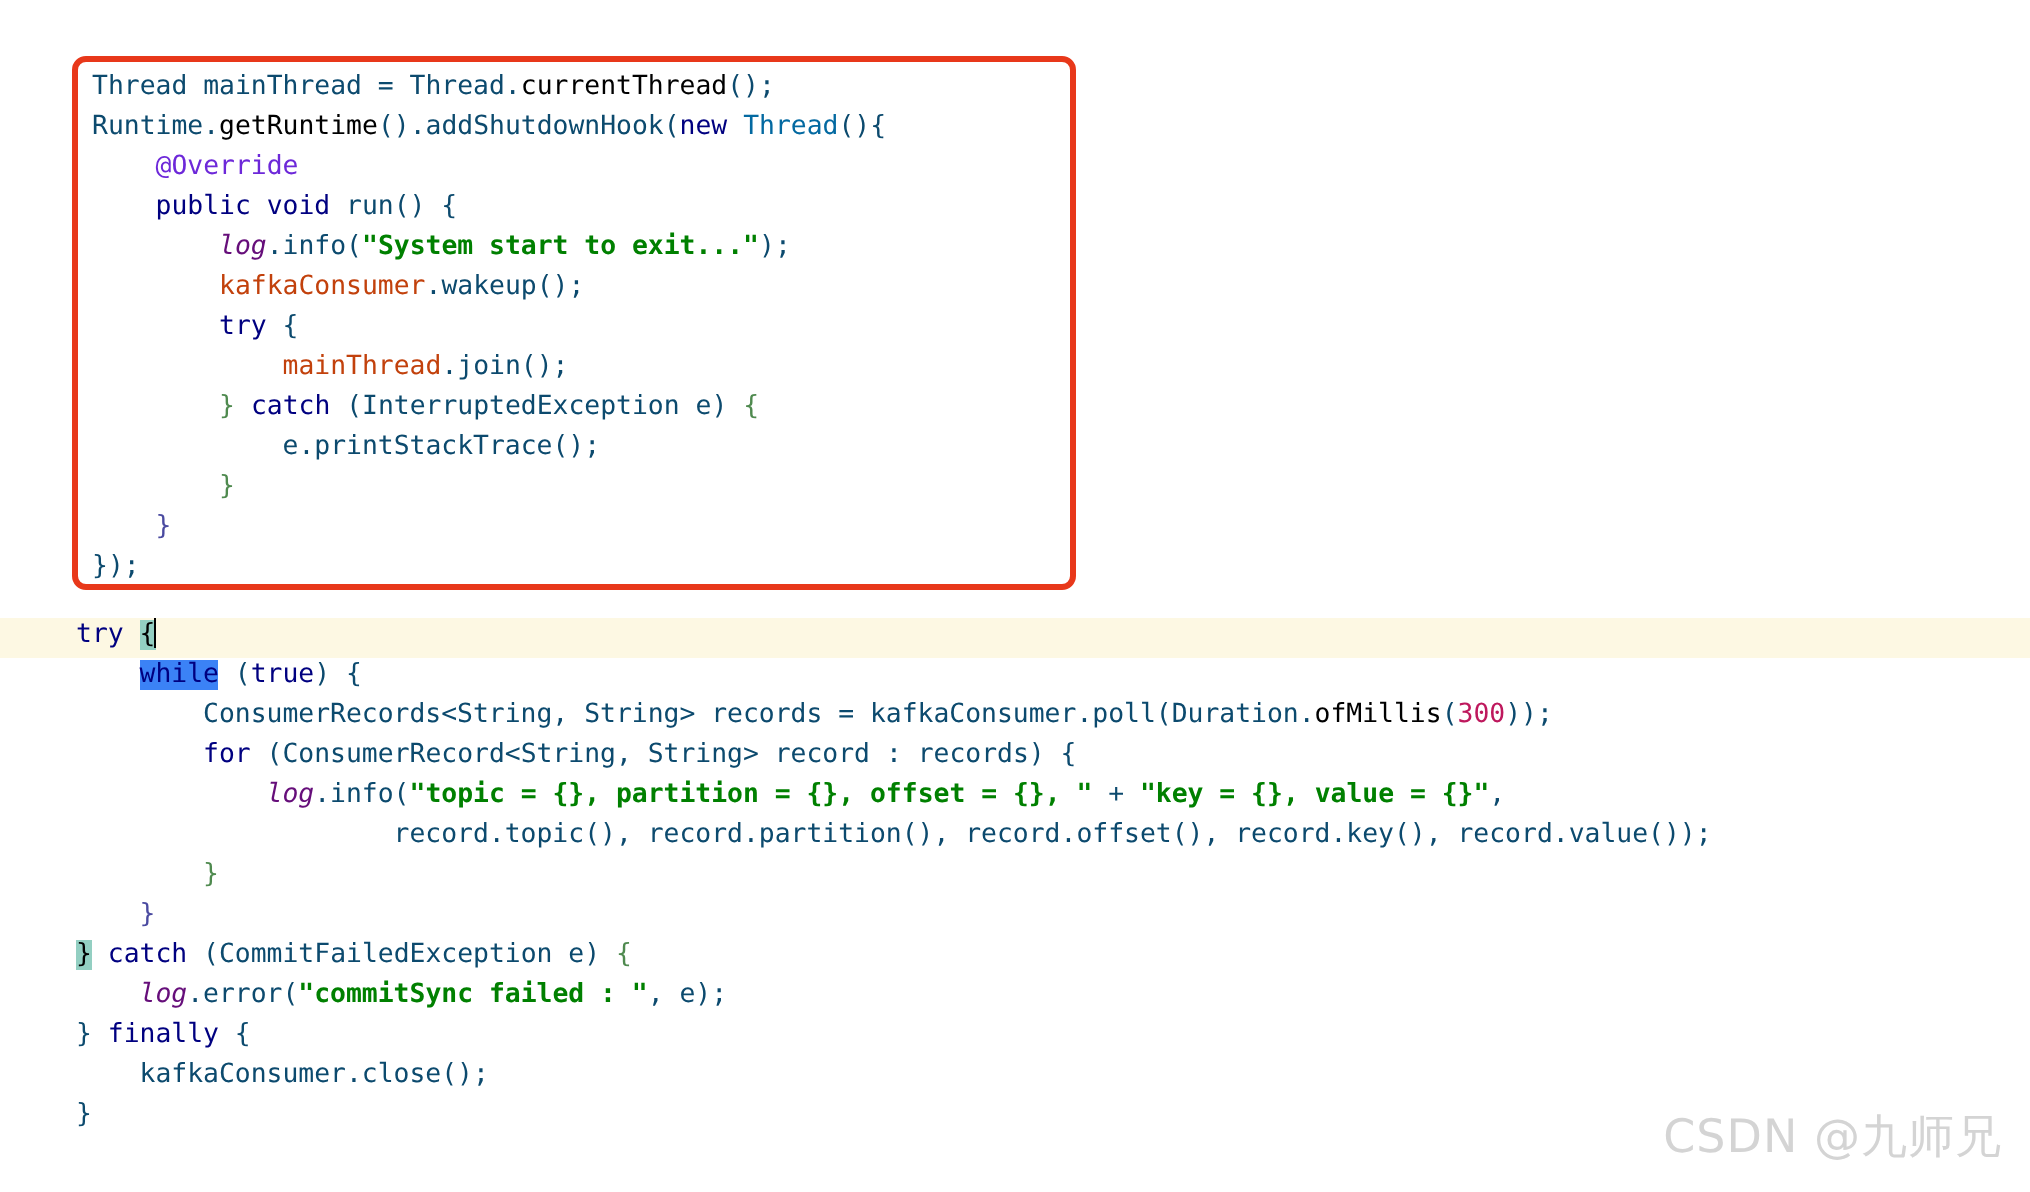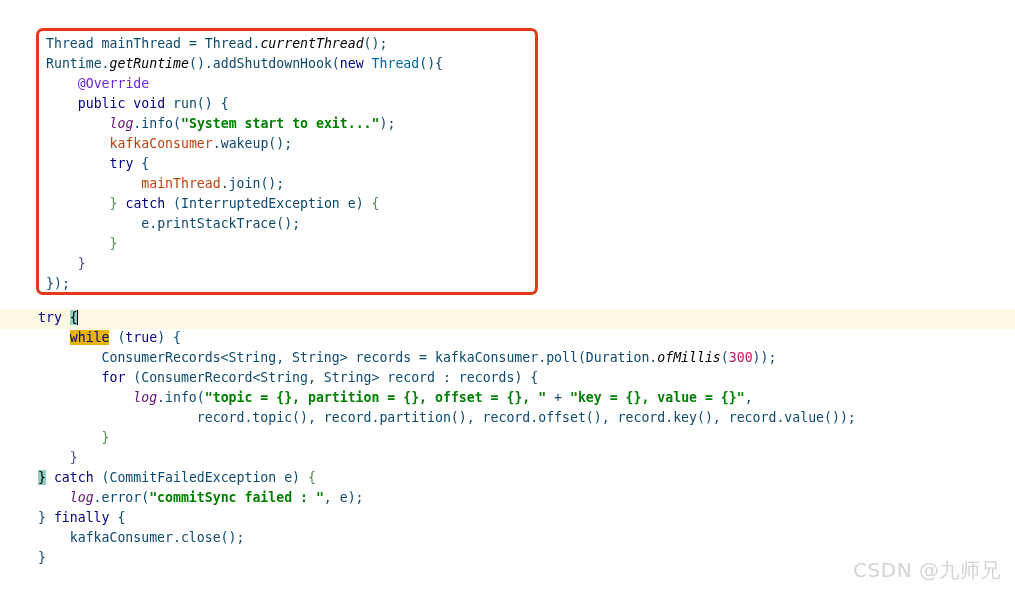--- a/index.html
+++ b/index.html
@@ -59,50 +59,50 @@
     background: #fdf8e3;
   }
 
   
   .kw      { color: #000080; font-weight: normal; }
   .str     { color: #008000; font-weight: bold; }           
   .num     { color: #be185d; }                              
   .anno    { color: #6d28d9; }                              
   .field   { color: #660e7a; font-style: italic; font-weight: normal; } 
   .ivar    { color: #c2410c; }                              
-  .method-i{ color: #000000; font-style: italic; }          
+  .method-i{ color: #000000; }          
   .grey    { color: #0369a1; }
   .brace   { color: #4f8a4f; }
   .paren   { color: #4a4aa0; }
   .plain   { color: #0c4a6e; }
 
   
   .brace-hl {
     background: #93cfc2;
     color: #000000;
   }
   
   .caret {
     display: inline-block;
     width: 0;
     border-left: 1px solid #000;
     height: 15px;
     vertical-align: -3px;
     margin-left: -1px;
   }
   
-  .ident-hl { background: #eab308; }
+  .ident-hl { background: #3b82f6; }
 
   
   #watermark {
     position: absolute;
     right: 14px;
     bottom: 12px;
     font-family: "DejaVu Sans", sans-serif;
-    font-size: 20px;
+    font-size: 23px;
     color: #d4d4d4;
     letter-spacing: 0.5px;
     user-select: none;
   }
 </style>
 </head>
 <body>
 
 <div id="caret-line-hl"></div>
 

